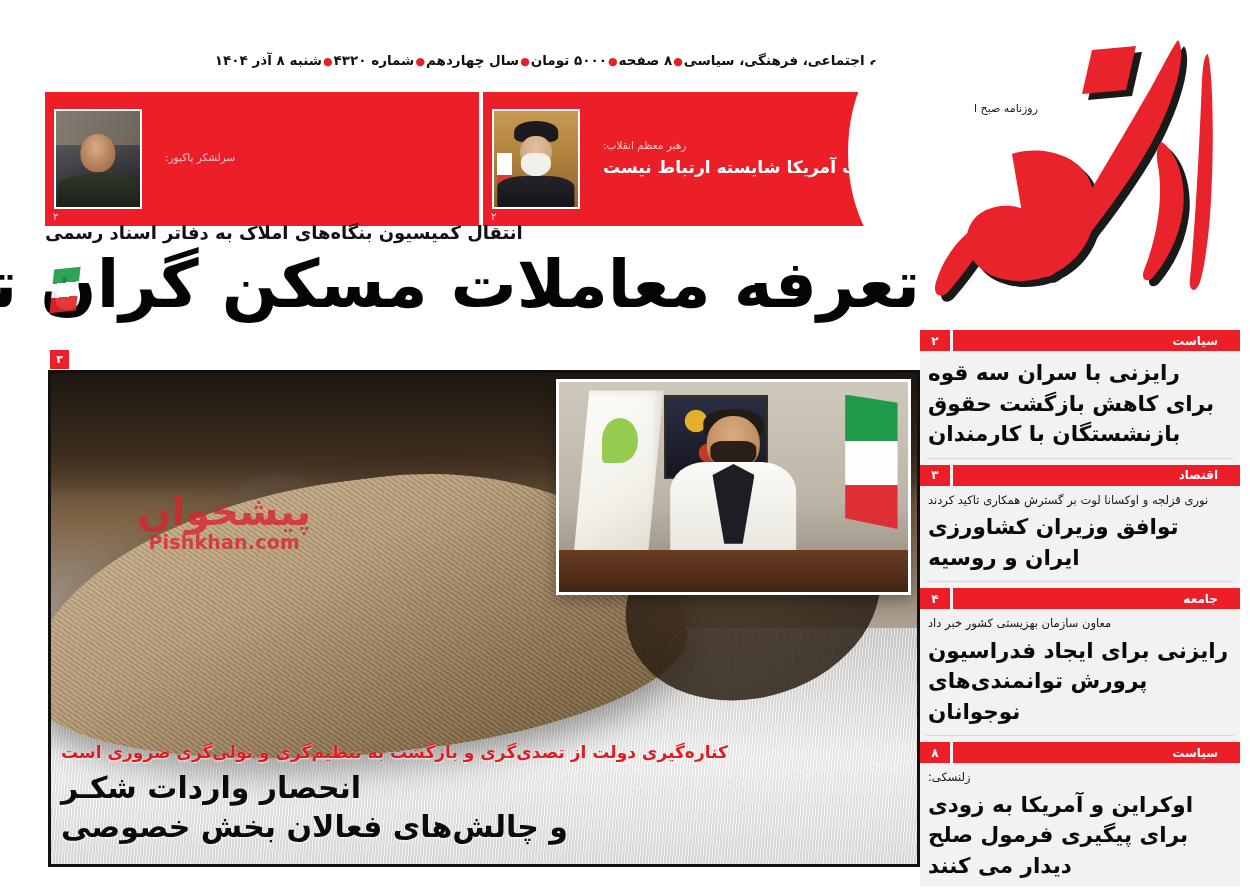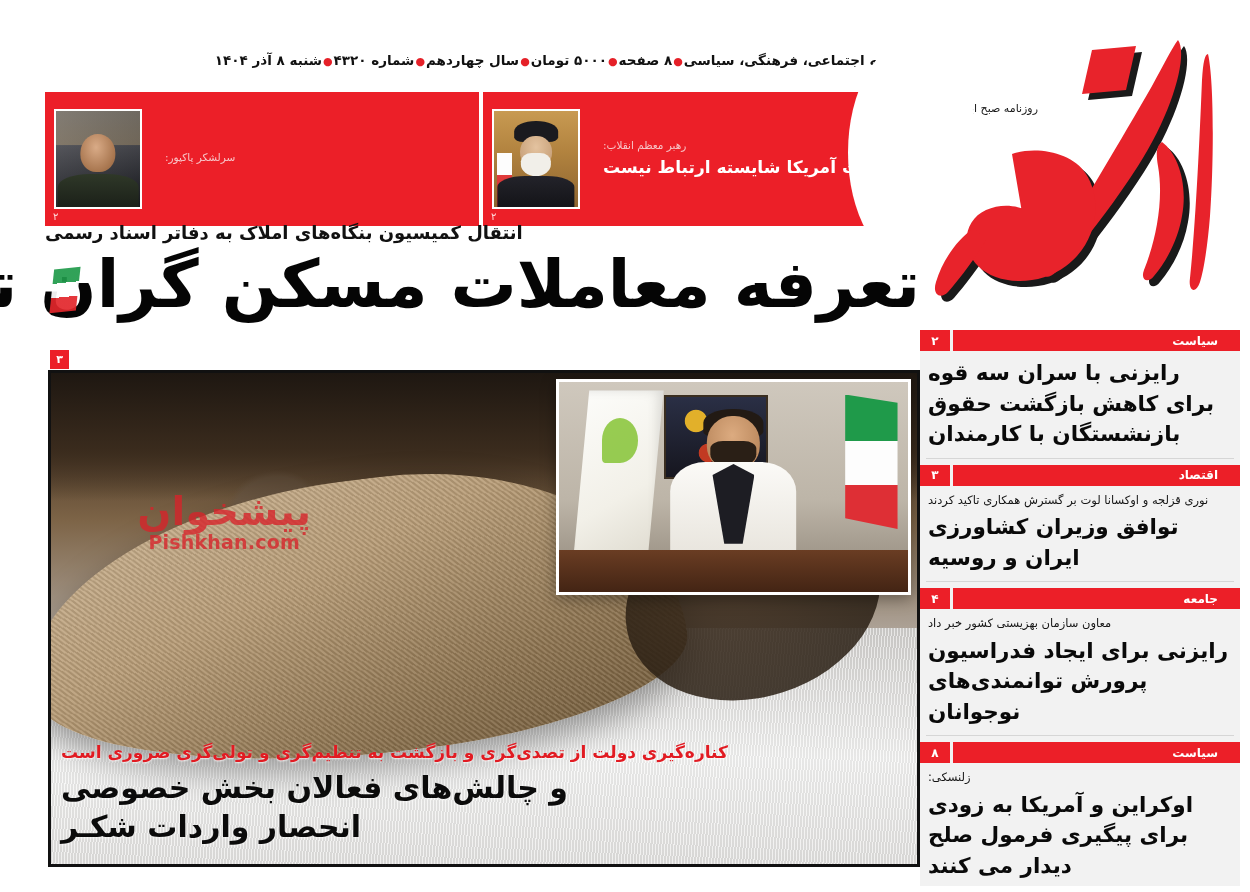--- a/index.html
+++ b/index.html
@@ -644,22 +644,22 @@
         <div class="inset-person-hair"></div>
         <div class="inset-person-head"></div>
         <div class="inset-person-beard"></div>
         <div class="inset-person-jacket"></div>
         <div class="inset-person-shirt"></div>
         <div class="inset-desk"></div>
       </div>
 
       <div class="photo-overlay">
         <div class="overlay-kicker">کناره‌گیری دولت از تصدی‌گری و بازگشت به تنظیم‌گری و تولی‌گری ضروری است</div>
+        <div class="overlay-headline">انحصار واردات شکـر</div>
         <div class="overlay-headline">و چالش‌های فعالان بخش خصوصی</div>
-        <div class="overlay-headline">انحصار واردات شکـر</div>
       </div>
     </div>
   </div>
 
   <div class="sidebar">
 
     <div class="side-item">
       <div class="side-bar">
         <div class="side-bar-main">
           <span class="side-sec">سیاست</span>

